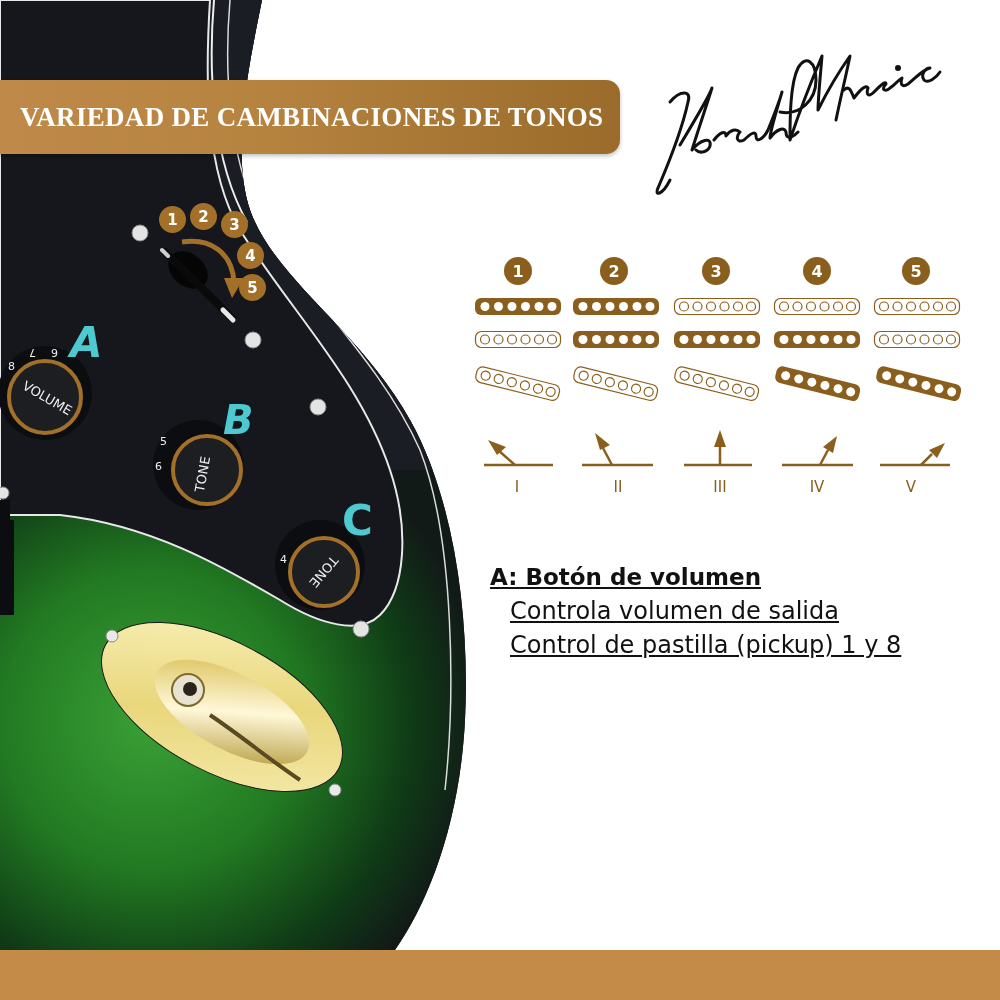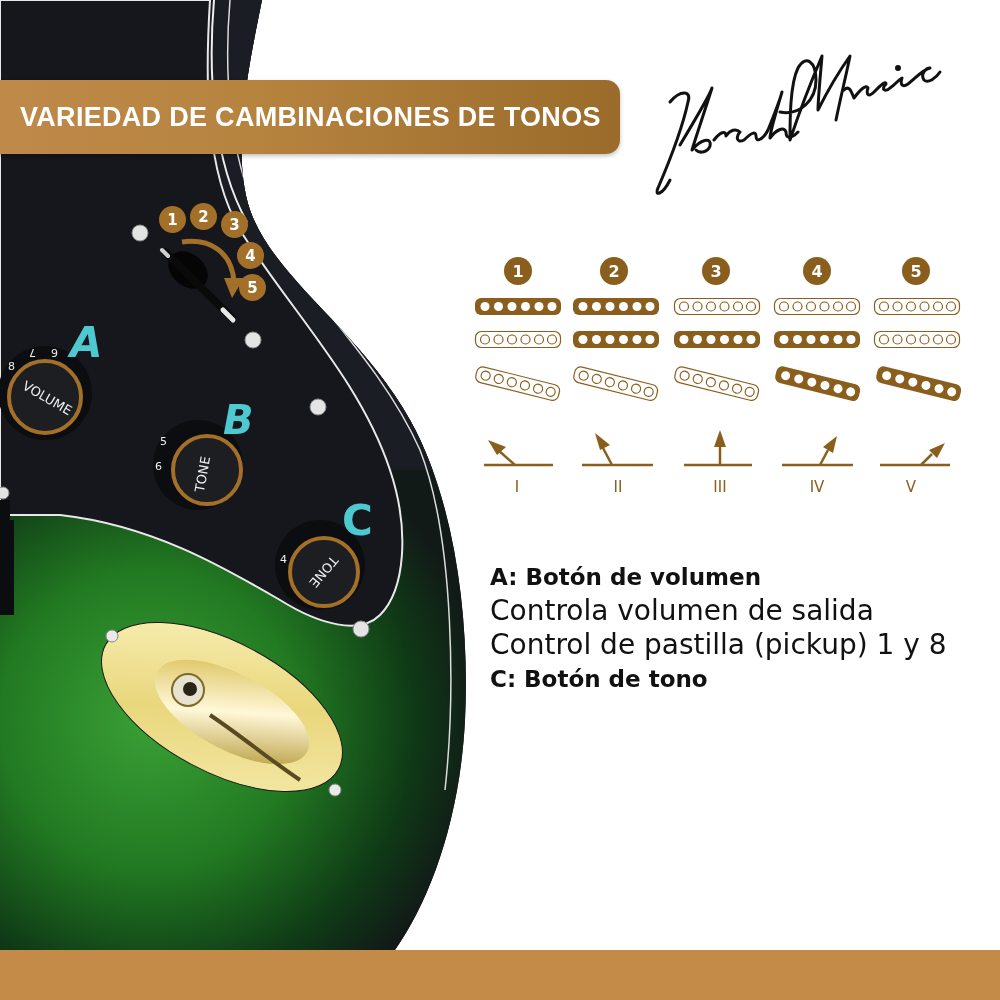--- a/index.html
+++ b/index.html
@@ -7,27 +7,27 @@
   .guitar { position:absolute; left:0; top:0; width:1000px; height:1000px; }
   .banner {
     position:absolute; left:-20px; top:80px; width:640px; height:74px;
     border-radius:14px;
     background:linear-gradient(90deg,#c08a4a 0%,#b6833f 45%,#9a6b2a 100%);
     box-shadow:0 2px 4px rgba(0,0,0,0.25);
     display:flex; align-items:center;
   }
   .banner-text {
     margin-left:40px; color:#ffffff; font-weight:bold; font-size:27px; letter-spacing:0.3px;
-    font-family:Liberation Sans, sans-serif; white-space:nowrap;
+    font-family:Liberation Serif, serif; white-space:nowrap;
   }
   .logo { position:absolute; left:640px; top:40px; width:330px; height:170px; }
   .diagram { position:absolute; left:470px; top:250px; width:510px; height:260px; }
-  .desc { position:absolute; left:490px; top:560px; width:500px; color:#111; font-family:"DejaVu Sans", sans-serif; }
+  .desc { position:absolute; left:490px; top:560px; width:500px; color:#111; font-family:"DejaVu Sans", sans-serif;text-decoration:underline; }
   .desc .title { font-weight:bold; font-size:23px; line-height:34px; height:34px; }
-  .desc .body { font-size:28px; line-height:34px; height:34px; }
+  .desc .body { font-size:24px; line-height:34px; height:34px;margin-left:20px; }
   .footer-bar { position:absolute; left:0; top:950px; width:1000px; height:50px; background:#c48a47; }
 </style>
 </head>
 <body>
 
 <svg class="guitar" viewBox="0 0 1000 1000" xmlns="http://www.w3.org/2000/svg">
   <defs>
     <radialGradient id="burst" cx="150" cy="720" r="330" gradientUnits="userSpaceOnUse">
       <stop offset="0" stop-color="#3aa036"></stop>
       <stop offset="0.45" stop-color="#227a22"></stop>
@@ -245,16 +245,15 @@
       <polygon points="475,193 467,208 459,200" fill="#8a5f1e"></polygon>
       <text x="441" y="242" text-anchor="middle" font-size="15" fill="#8a5f1e" font-family="DejaVu Sans, sans-serif">V</text>
     </g>
   </svg>
 </div>
 
 <div class="desc">
   <div class="title">A: Botón de volumen</div>
   <div class="body">Controla volumen de salida</div>
   <div class="body">Control de pastilla (pickup) 1 y 8</div>
-  <div class="title">C: Botón de tono</div>
 </div>
 
 <div class="footer-bar"></div>
 
 </body></html>

